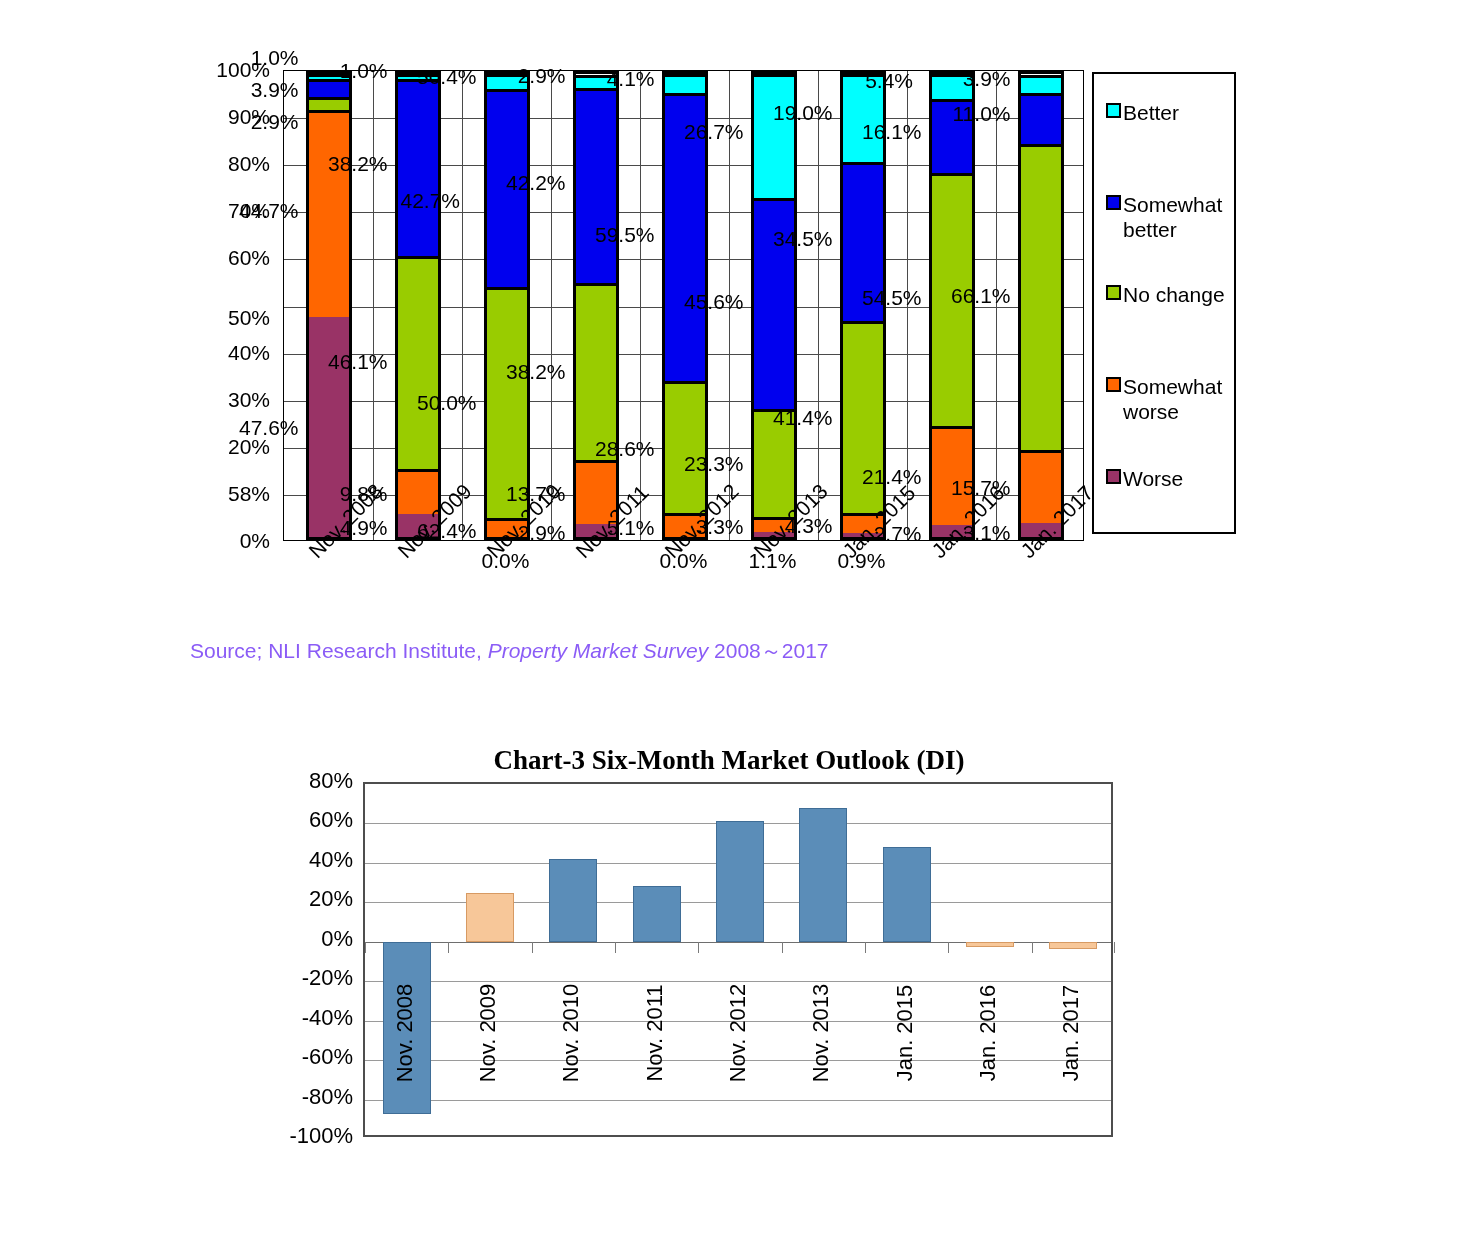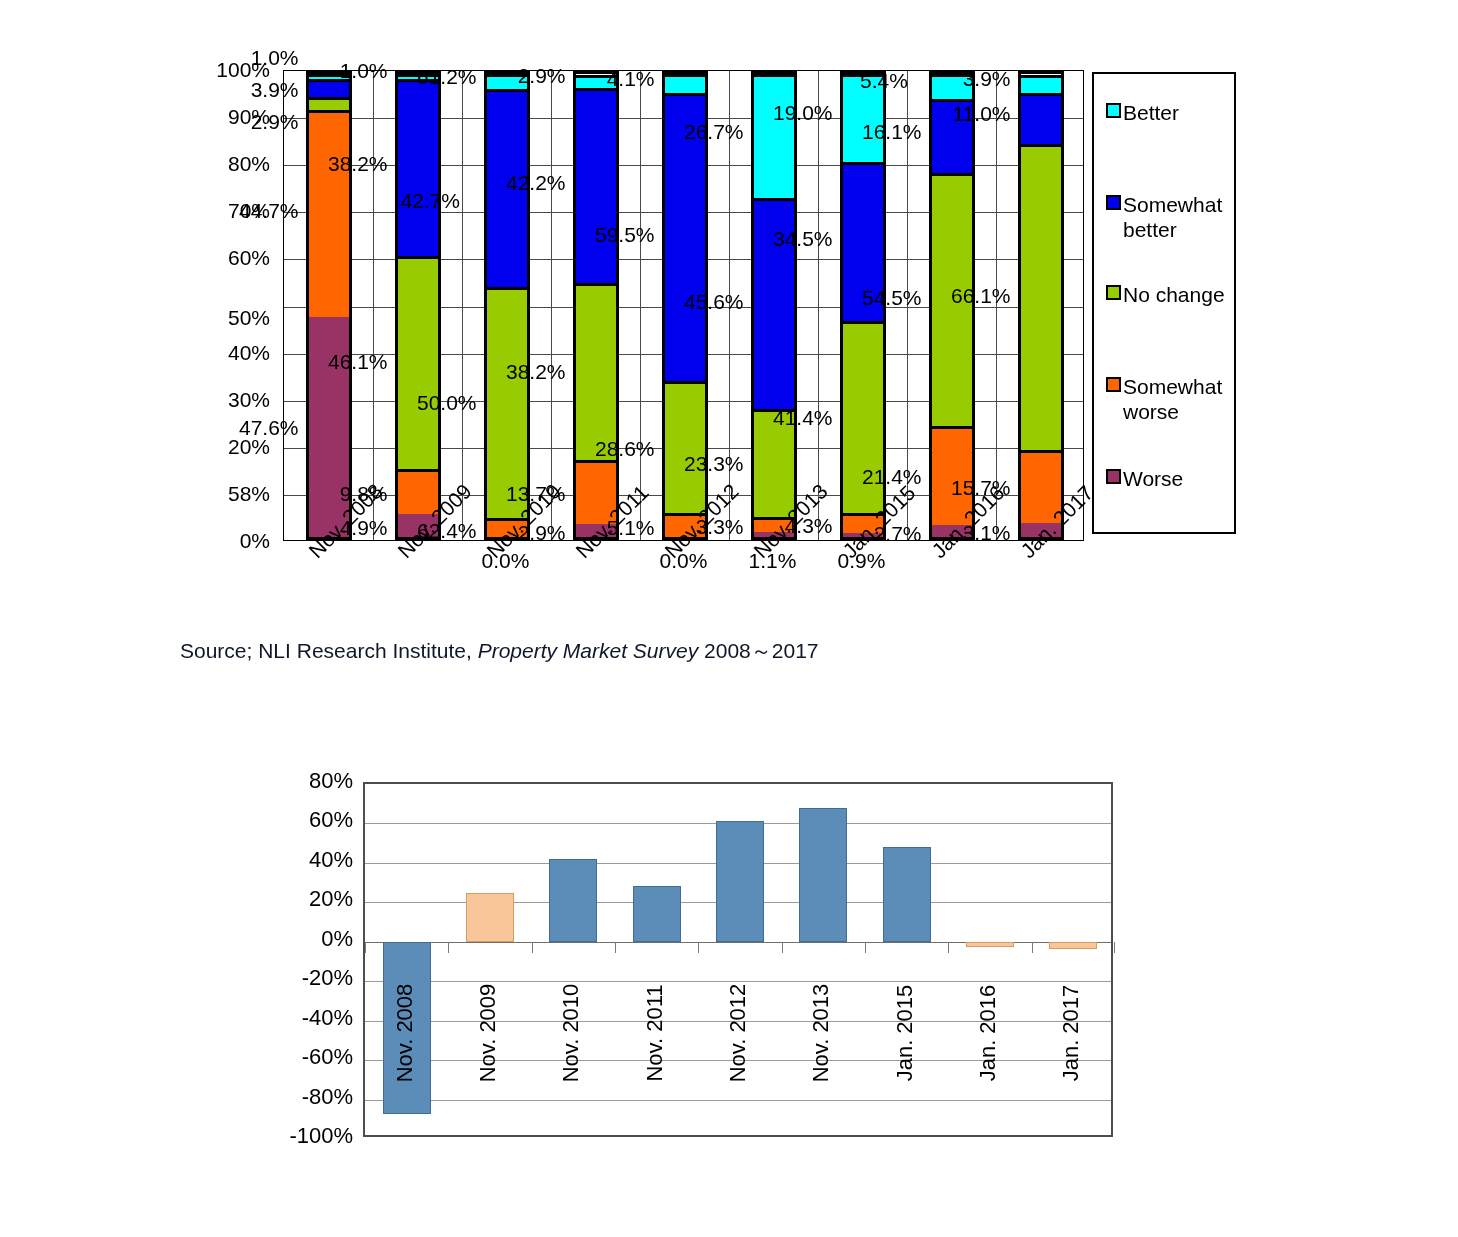--- a/index.html
+++ b/index.html
@@ -44,21 +44,21 @@
     font-family:"Liberation Sans", sans-serif;
   }
   #c2-legend{
     position:absolute;left:1092px;top:72px;width:144px;height:462px;
     border:2px solid #000;background:#fff;box-sizing:border-box;
   }
   .lg-item{position:absolute;left:12px;display:flex;align-items:flex-start;}
   .lg-sw{width:15px;height:15px;border:2px solid #000;box-sizing:border-box;margin-top:3px;flex:0 0 auto;}
   .lg-tx{font-size:21px;line-height:25px;color:#000;margin-left:2px;white-space:pre-line;}
   #c2-source{
-    position:absolute;left:180px;top:637px;font-size:21px;color:#0f172a;
+    position:absolute;left:190px;top:637px;font-size:21px;color:#8b5cf6;
     font-family:"Liberation Sans", sans-serif;white-space:nowrap;
   }
   #c2-source .ital{font-style:italic;}
 
   
   #chart3-block{position:absolute;left:0;top:690px;width:1458px;height:547px;}
   #chart3-title{
     position:absolute;left:0;top:55px;width:1458px;text-align:center;
     font-family:"Liberation Serif", serif;font-weight:bold;font-size:27px;color:#000;
   }
@@ -237,21 +237,21 @@
     <div class="c2-dl" style="text-align: right; width: 76px; left: 222.5px; top: 46px;">1.0%</div>
     <div class="c2-dl" style="text-align: right; width: 76px; left: 222.5px; top: 78px;">3.9%</div>
     <div class="c2-dl" style="text-align: right; width: 76px; left: 222.5px; top: 110px;">2.9%</div>
     <div class="c2-dl" style="text-align: right; width: 76px; left: 222.5px; top: 198.536px;">44.7%</div>
     <div class="c2-dl" style="text-align: right; width: 76px; left: 222.5px; top: 415.902px;">47.6%</div>
     <div class="c2-dl" style="text-align: right; width: 76px; left: 311.5px; top: 59.355px;">1.0%</div>
     <div class="c2-dl" style="text-align: right; width: 76px; left: 311.5px; top: 151.671px;">38.2%</div>
     <div class="c2-dl" style="text-align: right; width: 76px; left: 311.5px; top: 350.197px;">46.1%</div>
     <div class="c2-dl" style="text-align: right; width: 76px; left: 311.5px; top: 481.842px;">9.8%</div>
     <div class="c2-dl" style="text-align: right; width: 76px; left: 311.5px; top: 516.461px;">4.9%</div>
-    <div class="c2-dl" style="text-align: right; width: 76px; left: 400.5px; top: 65.007px;">61.2%</div>
+    <div class="c2-dl" style="text-align: right; width: 76px; left: 400.5px; top: 65.007px;">50.4%</div>
     <div class="c2-dl" style="text-align: left; width: 76px; left: 400.5px; top: 173.101px; margin-top: 16px;">42.7%</div>
     <div class="c2-dl" style="text-align: right; width: 76px; left: 400.5px; top: 391.41px;">50.0%</div>
     <div class="c2-dl" style="text-align: right; width: 76px; left: 400.5px; top: 518.58px;">62.4%</div>
     <div class="c2-dl" style="text-align: center; width: 76px; left: 467.5px; top: 549px;">0.0%</div>
     <div class="c2-dl" style="text-align: right; width: 76px; left: 489.5px; top: 64.3005px;">2.9%</div>
     <div class="c2-dl" style="text-align: right; width: 76px; left: 489.5px; top: 170.511px;">42.2%</div>
     <div class="c2-dl" style="text-align: right; width: 76px; left: 489.5px; top: 359.853px;">38.2%</div>
     <div class="c2-dl" style="text-align: right; width: 76px; left: 489.5px; top: 482.077px;">13.7%</div>
     <div class="c2-dl" style="text-align: right; width: 76px; left: 489.5px; top: 521.17px;">2.9%</div>
     <div class="c2-dl" style="text-align: right; width: 76px; left: 578.5px; top: 66.6555px;">4.1%</div>
@@ -262,33 +262,34 @@
     <div class="c2-dl" style="text-align: right; width: 76px; left: 667.5px; top: 119.878px;">26.7%</div>
     <div class="c2-dl" style="text-align: right; width: 76px; left: 667.5px; top: 290.145px;">45.6%</div>
     <div class="c2-dl" style="text-align: right; width: 76px; left: 667.5px; top: 452.404px;">23.3%</div>
     <div class="c2-dl" style="text-align: right; width: 76px; left: 667.5px; top: 515.048px;">3.3%</div>
     <div class="c2-dl" style="text-align: center; width: 76px; left: 734.5px; top: 549px;">1.1%</div>
     <div class="c2-dl" style="text-align: right; width: 76px; left: 756.5px; top: 101.274px;">19.0%</div>
     <div class="c2-dl" style="text-align: right; width: 76px; left: 756.5px; top: 227.266px;">34.5%</div>
     <div class="c2-dl" style="text-align: right; width: 76px; left: 756.5px; top: 406.011px;">41.4%</div>
     <div class="c2-dl" style="text-align: right; width: 76px; left: 756.5px; top: 513.635px;">4.3%</div>
     <div class="c2-dl" style="text-align: center; width: 76px; left: 823.5px; top: 549px;">0.9%</div>
-    <div class="c2-dl" style="width: 76px; left: 860px; top: 69.246px;">5.4%</div>
+    <div class="c2-dl" style="text-align: right; width: 76px; left: 837px; top: 69.246px;">5.4%</div>
     <div class="c2-dl" style="text-align: right; width: 76px; left: 845.5px; top: 119.879px;">16.1%</div>
     <div class="c2-dl" style="text-align: right; width: 76px; left: 845.5px; top: 286.142px;">54.5%</div>
     <div class="c2-dl" style="text-align: right; width: 76px; left: 845.5px; top: 464.886px;">21.4%</div>
     <div class="c2-dl" style="text-align: right; width: 76px; left: 845.5px; top: 521.641px;">2.7%</div>
     <div class="c2-dl" style="text-align: right; width: 76px; left: 934.5px; top: 67.1265px;">3.9%</div>
     <div class="c2-dl" style="text-align: right; width: 76px; left: 934.5px; top: 102.216px;">11.0%</div>
     <div class="c2-dl" style="text-align: right; width: 76px; left: 934.5px; top: 283.786px;">66.1%</div>
     <div class="c2-dl" style="text-align: right; width: 76px; left: 934.5px; top: 476.425px;">15.7%</div>
     <div class="c2-dl" style="text-align: right; width: 76px; left: 934.5px; top: 520.699px;">3.1%</div>
   </div>
 
 <div id="chart3-block">
+  <div id="chart3-title">Chart-3 Six-Month Market Outlook (DI)</div>
   <div id="c3-plot">
       <div class="c3-grid" style="top: 39.4444px;"></div>
       <div class="c3-grid" style="top: 78.8889px;"></div>
       <div class="c3-grid" style="top: 118.333px;"></div>
       <div class="c3-zero" style="top: 157.778px;"></div>
       <div class="c3-grid" style="top: 197.222px;"></div>
       <div class="c3-grid" style="top: 236.667px;"></div>
       <div class="c3-grid" style="top: 276.111px;"></div>
       <div class="c3-grid" style="top: 315.556px;"></div>
       <div class="c3-tick" style="left: 0px; top: 157.778px;"></div>

